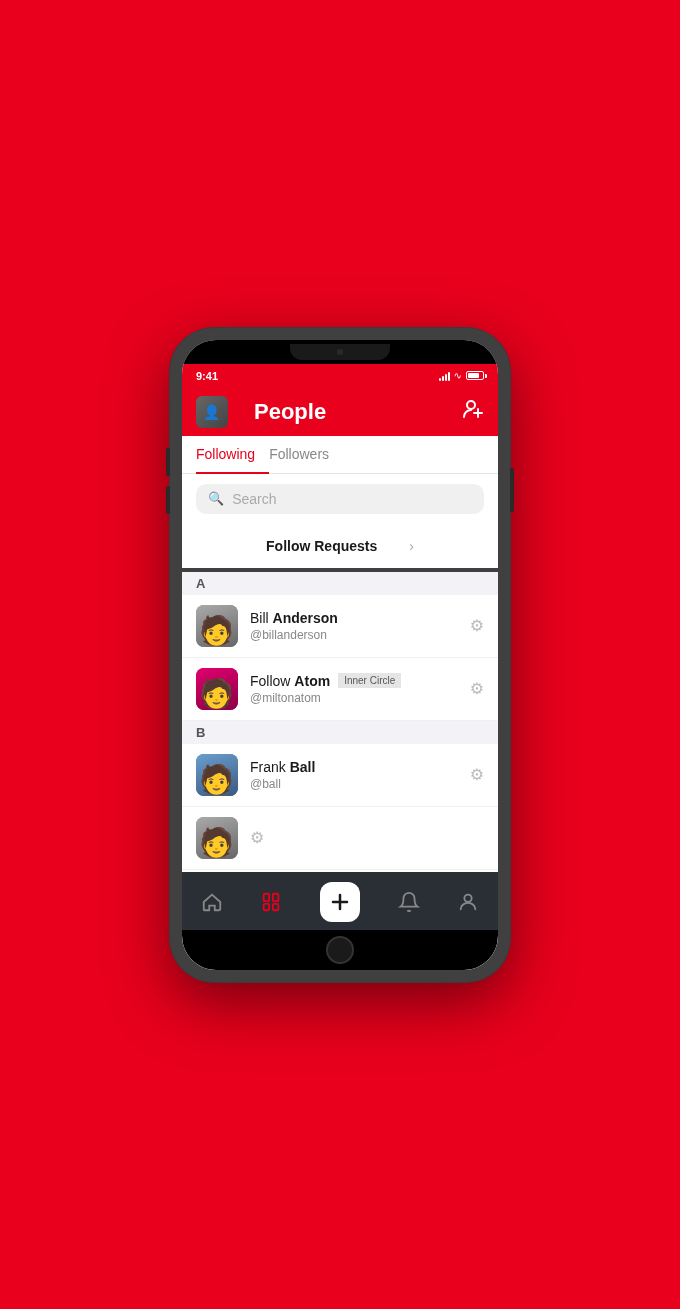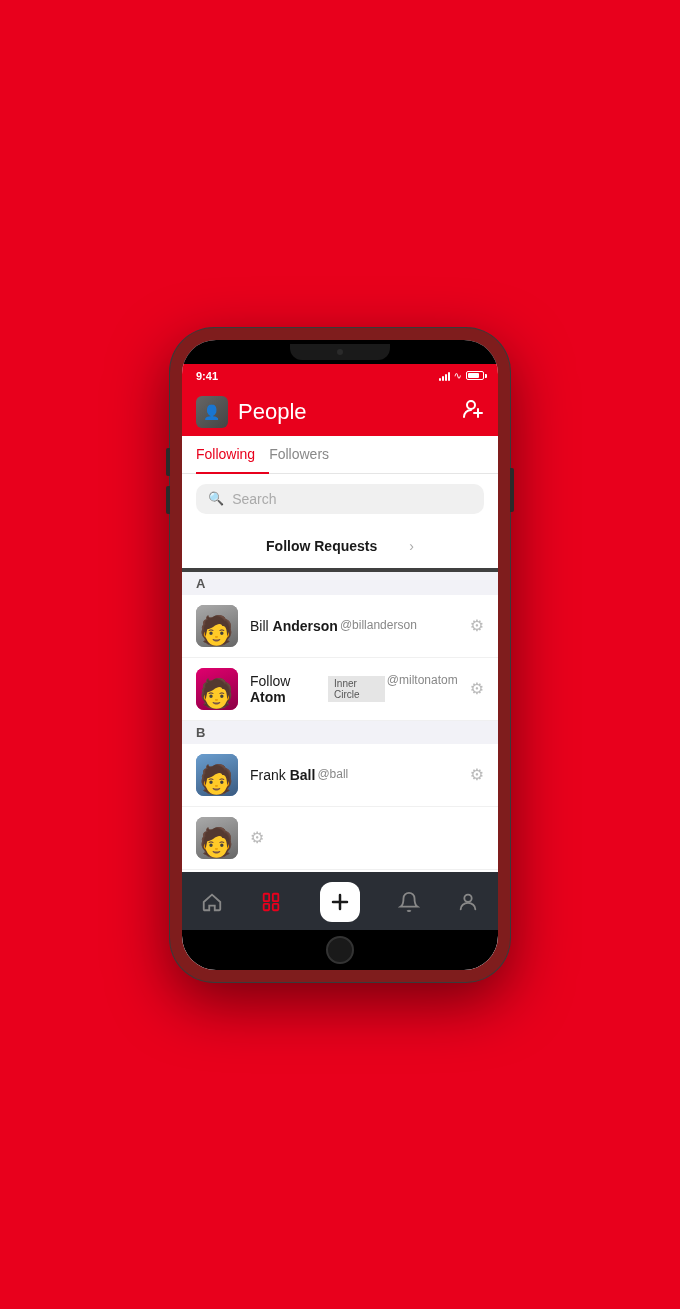--- a/index.html
+++ b/index.html
@@ -7,21 +7,21 @@
       background: #e8001c;
       display: flex;
       justify-content: center;
       align-items: center;
       min-height: 100vh;
       font-family: -apple-system, BlinkMacSystemFont, 'Helvetica Neue', Arial, sans-serif;
     }
     .phone-outer {
       width: 340px;
       height: 654px;
-      background: #7f1d1d;
+      background: #404040;
       border-radius: 44px;
       padding: 12px;
       box-shadow: 0 0 0 1px #3a3a3a, 0 20px 60px rgba(0,0,0,0.5);
       position: relative;
     }
     .phone-inner {
       width: 100%;
       height: 100%;
       background: #f2f2f7;
       border-radius: 34px;
@@ -163,21 +163,22 @@
       background: linear-gradient(135deg, #666, #444);
       display: flex;
       align-items: center;
       justify-content: center;
       font-size: 14px;
       color: #aaa;
     }
     .header-title {
       color: white;
       font-size: 22px;
-      font-weight: 400;
+      font-weight: 700;
+      margin-left: 16px;
     }
     .add-person-btn {
       color: white;
       font-size: 20px;
       cursor: pointer;
     }
     
     .main-content {
       flex: 1;
       overflow-y: auto;
@@ -283,21 +284,21 @@
     }
     .person-img-overlay .face {
       position: absolute;
       bottom: 0; left: 50%;
       transform: translateX(-50%);
       font-size: 28px;
     }
     .person-info {
       flex: 1;
       display: flex;
-      flex-direction: row;
+      flex-direction: column;
       gap: 2px;
     }
     .person-name-row {
       display: flex;
       align-items: center;
       gap: 8px;
     }
     .person-name {
       font-size: 14px;
       color: #1a1a1a;

